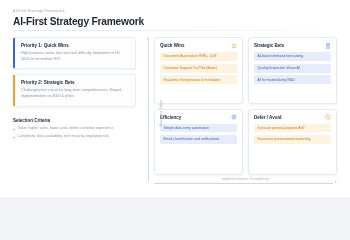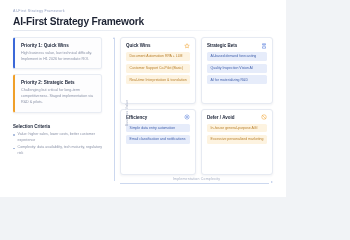--- a/index.html
+++ b/index.html
@@ -4,21 +4,21 @@
 <style>
   * { box-sizing: border-box; margin: 0; padding: 0; }
   html, body {
     width: 350px; height: 197px;
     font-family: "Liberation Sans", sans-serif;
     background: #f1f3f6;
     overflow: hidden;
   }
   .slide {
     position: relative;
-    width: 286px; height: 197px;
+    width: 350px; height: 197px;
     background: #ffffff;
     padding: 9px 13px 8px 13px;
     display: flex;
     flex-direction: column;
   }
   .breadcrumb {
     font-size: 3.6px;
     letter-spacing: .25px;
     color: #93a0c0;
     margin-bottom: 3px;

